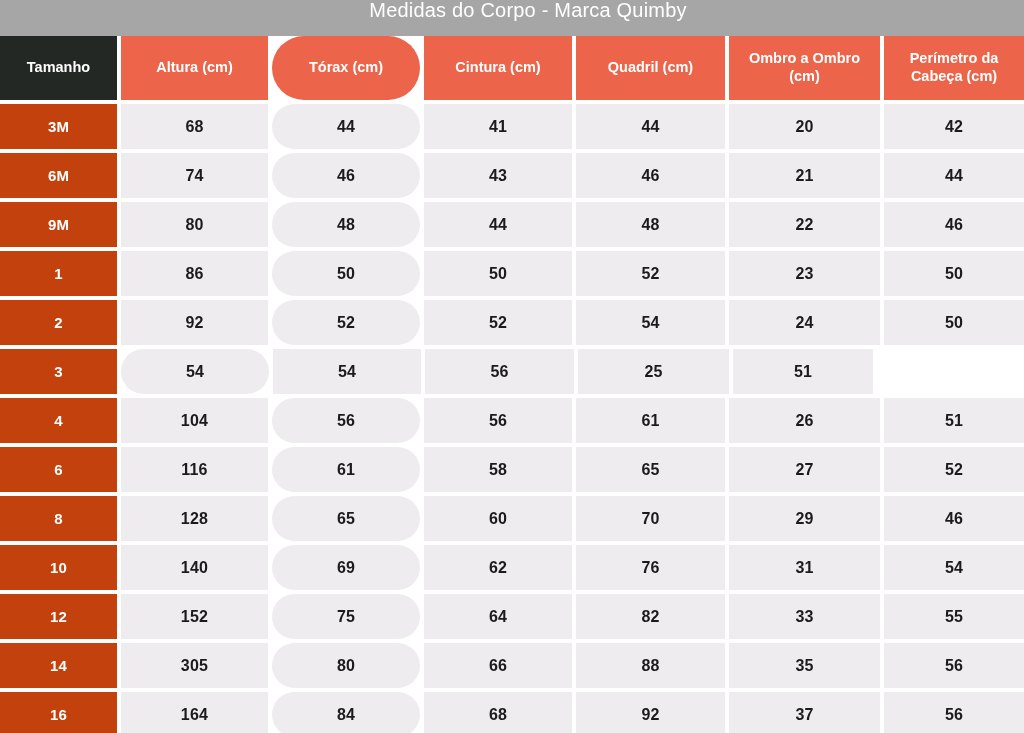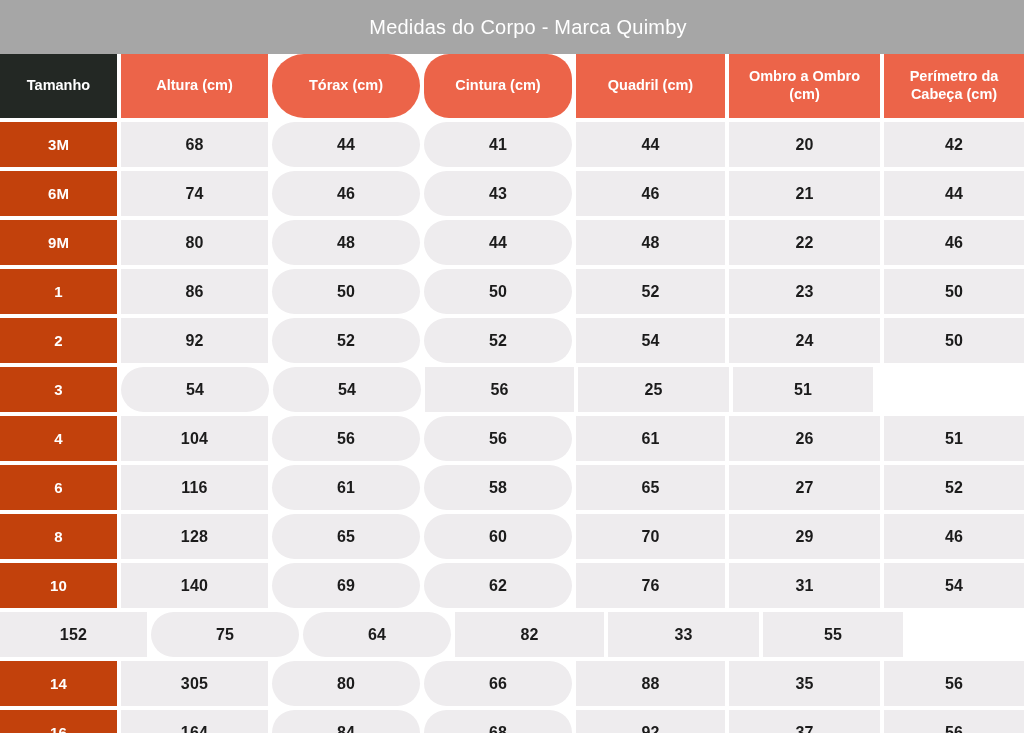--- a/index.html
+++ b/index.html
@@ -16,24 +16,23 @@
   .sheet {
     position: relative;
     width: 1024px;
     height: 733px;
     overflow: hidden;
     background: #ffffff;
   }
 
   
   .title-band {
-    height: 54px;
+    height: 36px;
     background: #a6a6a6;
     display: flex;
-    align-items: center;
     justify-content: center;
     padding-left: 32px;
   }
   .title-text {
     color: #ffffff;
     font-size: 20px;
     font-weight: 400;
     letter-spacing: 0.2px;
     line-height: 1;
     white-space: nowrap;
@@ -49,21 +48,21 @@
     width: 1024px;
     column-gap: 4px;
     margin-bottom: 4px;
   }
   .row:last-child { margin-bottom: 0; }
 
   
   .c0 { flex: 0 0 117px; }
   .c1 { flex: 0 0 147px; }
   .c2 { flex: 0 0 148px; border-radius: 32px; }
-  .c3 { flex: 0 0 148px; border-radius: 25px; }
+  .c3 { flex: 0 0 148px; }
   .c4 { flex: 0 0 149px; }
   .c5 { flex: 0 0 151px; }
   .c6 { flex: 0 0 140px; }
 
   
   .header-row { height: 64px; }
   .hcell {
     display: flex;
     align-items: center;
     justify-content: center;
@@ -207,20 +206,21 @@
         <div class="row data-row">
           <div class="cell size-cell c0">10</div>
           <div class="cell c1">140</div>
           <div class="cell c2">69</div>
           <div class="cell c3">62</div>
           <div class="cell c4">76</div>
           <div class="cell c5">31</div>
           <div class="cell c6">54</div>
         </div>
         <div class="row data-row">
+          <div class="cell size-cell c0">12</div>
           <div class="cell c1">152</div>
           <div class="cell c2">75</div>
           <div class="cell c3">64</div>
           <div class="cell c4">82</div>
           <div class="cell c5">33</div>
           <div class="cell c6">55</div>
         </div>
         <div class="row data-row">
           <div class="cell size-cell c0">14</div>
           <div class="cell c1">305</div>

